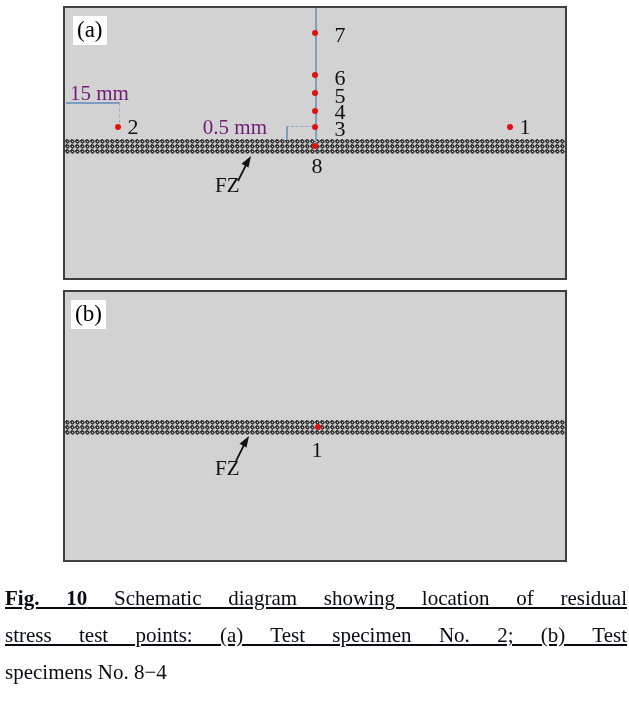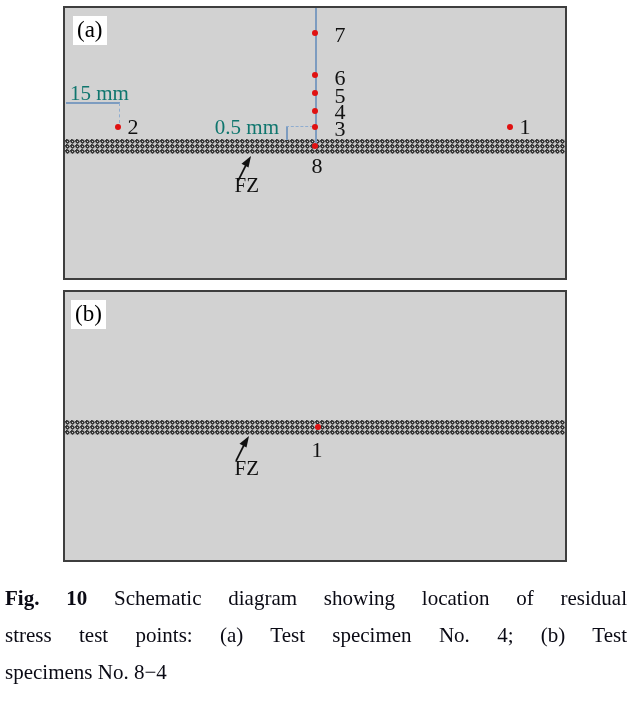--- a/index.html
+++ b/index.html
@@ -30,50 +30,50 @@
     background:#e01111;z-index:5;
   }
   .ptlabel{
     position:absolute;width:16px;text-align:center;
     font-size:22px;line-height:22px;color:#111;z-index:6;
   }
   .vline{position:absolute;width:1.5px;background:#7d9cc0;z-index:4;}
   .hline{position:absolute;height:1.5px;background:#7d9cc0;z-index:4;}
   .vdash{position:absolute;width:0;border-left:1.5px dashed #8fadd0;z-index:4;}
   .hdash{position:absolute;height:0;border-top:1.5px dashed #8fadd0;z-index:4;}
-  .dimtext{position:absolute;font-size:21px;line-height:21px;color:#0f766e;}
+  .dimtext{position:absolute;font-size:21px;line-height:21px;color:#701a75;}
   .fztext{
-    position:absolute;width:44px;text-align:right;
+    position:absolute;width:44px;text-align:left;
     font-size:21px;line-height:20px;color:#111;
   }
   .arrow{position:absolute;z-index:6;}
   .caption{
     position:absolute;left:5px;top:580px;width:622px;
     font-size:21px;line-height:37px;color:#0a0a14;
   }
   .cap-line{white-space:nowrap;}
-  .cap-just{text-align:justify;text-align-last:justify;white-space:normal;}
+  .cap-just{text-align:justify;text-align-last:justify;white-space:normal;text-decoration:underline;}
   .bold{font-weight:bold;}
   .zh-gap{display:inline-block;width:20px;}
 </style>
 </head>
 <body>
 
 <div class="panel" id="panel-a">
   <div class="tagbox" style="left:8px;top:8px;">(a)</div>
 
   <div class="vline" style="left:250px;top:0;height:138px;"></div>
 
   <div class="fz-band" style="top:131px;"></div>
 
   <div class="dimtext" style="left:5px;top:75px;">15 mm</div>
   <div class="hline" style="left:1px;top:94px;width:54px;"></div>
   <div class="vdash" style="left:54px;top:95px;height:20px;"></div>
 
-  <div class="dimtext" style="left:148px;top:109px;width:66px;text-align:right;">0.5 mm</div>
+  <div class="dimtext" style="left:136px;top:109px;width:66px;text-align:right;">0.5 mm</div>
   <div class="hdash" style="left:221px;top:118px;width:27px;"></div>
   <div class="vline" style="left:221px;top:119px;height:13px;"></div>
 
   <div class="dot" style="left:247px;top:22px;"></div>
   <div class="dot" style="left:247px;top:64px;"></div>
   <div class="dot" style="left:247px;top:82px;"></div>
   <div class="dot" style="left:247px;top:100px;"></div>
   <div class="dot" style="left:247px;top:116px;"></div>
   <div class="dot" style="left:247px;top:135px;"></div>
   <div class="dot" style="left:50px;top:116px;"></div>
@@ -108,18 +108,18 @@
     <polygon points="24,7 21.5,18.5 14.5,14.8" fill="#111"></polygon>
   </svg>
   <div class="fztext" style="left:150px;top:166px;">FZ</div>
 </div>
 
 <div class="caption">
   <div class="cap-just">
     <span class="bold">Fig. 10</span> <span>Schematic diagram showing location of residual</span>
   </div>
   <div class="cap-just">
-    <span>stress test points: (a) Test specimen No. 4; (b) Test</span>
+    <span>stress test points: (a) Test specimen No. 2; (b) Test</span>
   </div>
   <div class="cap-line">
     <span>specimens No. 8−4</span>
   </div>
 </div>
 
 </body></html>

